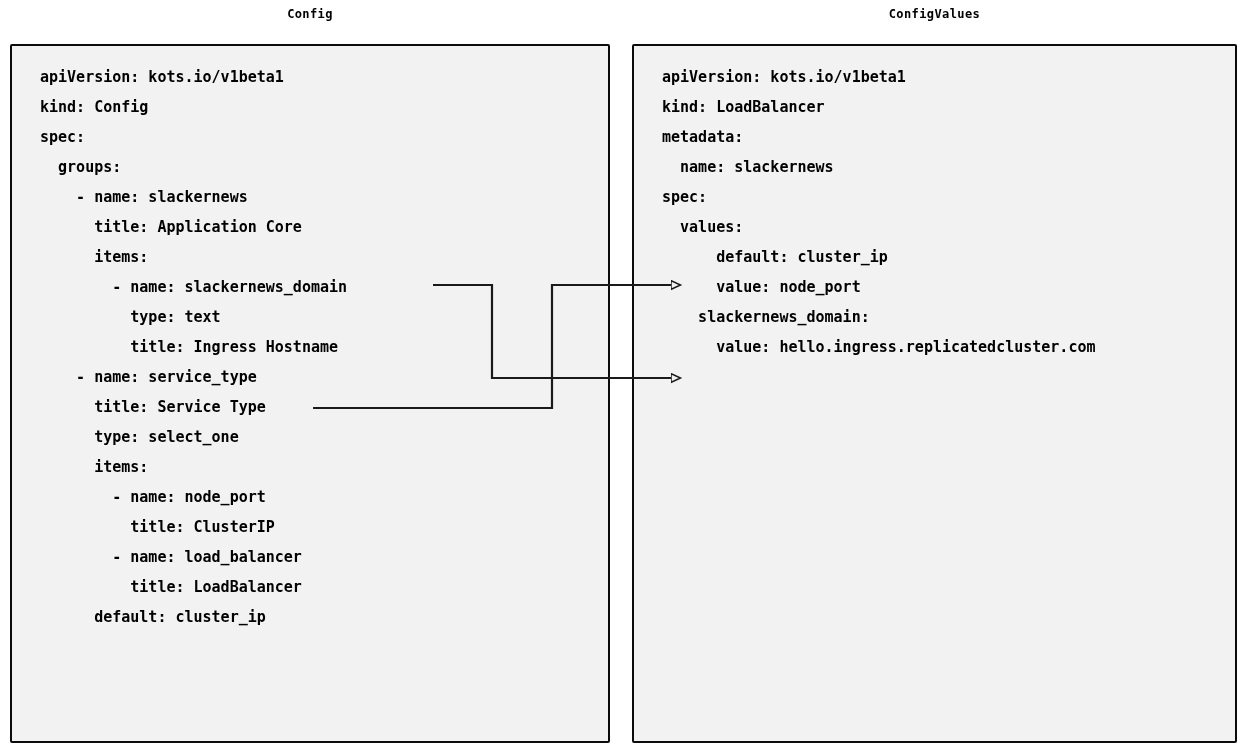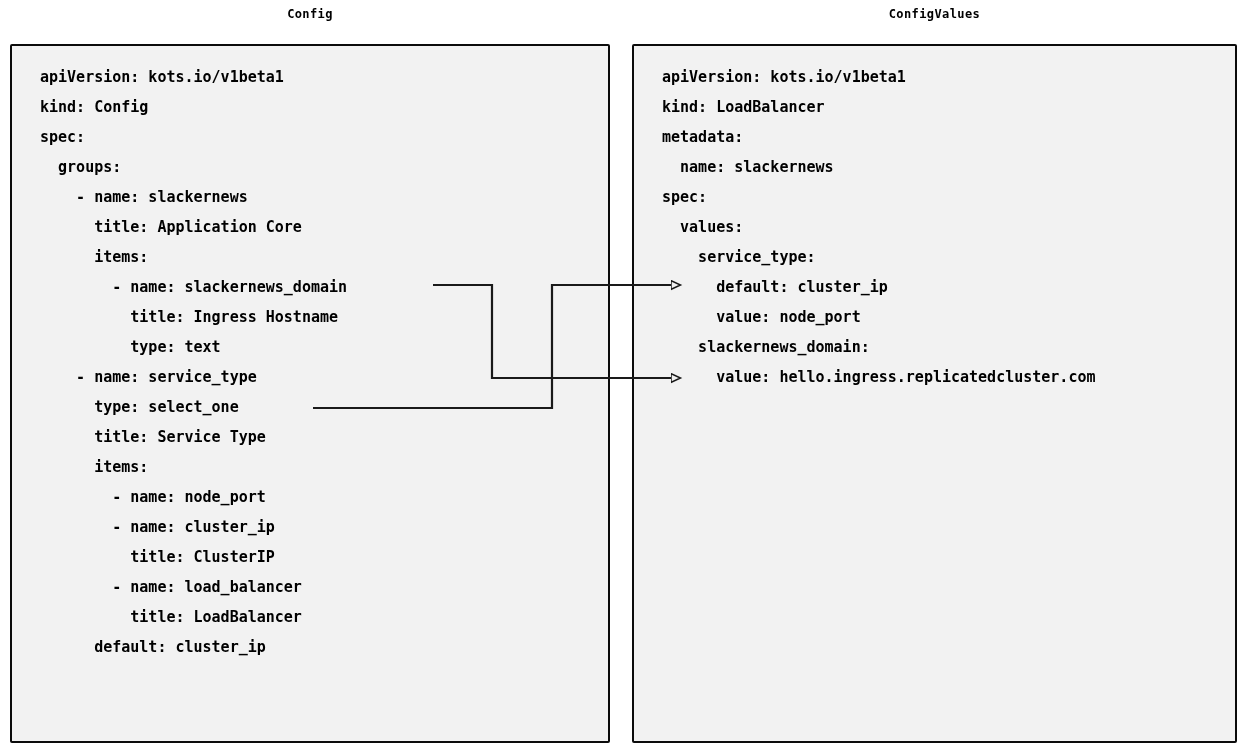--- a/index.html
+++ b/index.html
@@ -92,44 +92,42 @@
   <div class="panel" id="panel-config">
     <div class="yaml" id="yaml-config">
         <div class="yaml-line">apiVersion: kots.io/v1beta1</div>
         <div class="yaml-line">kind: Config</div>
         <div class="yaml-line">spec:</div>
         <div class="yaml-line">  groups:</div>
         <div class="yaml-line">    - name: slackernews</div>
         <div class="yaml-line">      title: Application Core</div>
         <div class="yaml-line">      items:</div>
         <div class="yaml-line">        - name: slackernews_domain</div>
+        <div class="yaml-line">          type: text</div>
         <div class="yaml-line">          title: Ingress Hostname</div>
-        <div class="yaml-line">          type: text</div>
         <div class="yaml-line">    - name: service_type</div>
+        <div class="yaml-line">      title: Service Type</div>
         <div class="yaml-line">      type: select_one</div>
-        <div class="yaml-line">      title: Service Type</div>
         <div class="yaml-line">      items:</div>
         <div class="yaml-line">        - name: node_port</div>
-        <div class="yaml-line">        - name: cluster_ip</div>
         <div class="yaml-line">          title: ClusterIP</div>
         <div class="yaml-line">        - name: load_balancer</div>
         <div class="yaml-line">          title: LoadBalancer</div>
         <div class="yaml-line">      default: cluster_ip</div>
       </div>
   </div>
 
   <div class="panel" id="panel-values">
     <div class="yaml" id="yaml-values">
         <div class="yaml-line">apiVersion: kots.io/v1beta1</div>
         <div class="yaml-line">kind: LoadBalancer</div>
         <div class="yaml-line">metadata:</div>
         <div class="yaml-line">  name: slackernews</div>
         <div class="yaml-line">spec:</div>
         <div class="yaml-line">  values:</div>
-        <div class="yaml-line">    service_type:</div>
         <div class="yaml-line">      default: cluster_ip</div>
         <div class="yaml-line">      value: node_port</div>
         <div class="yaml-line">    slackernews_domain:</div>
         <div class="yaml-line">      value: hello.ingress.replicatedcluster.com</div>
       </div>
   </div>
 
   <svg id="connectors" viewBox="0 0 1258 756">
     <defs>
       <marker id="openArrow" markerWidth="12" markerHeight="12" refX="1" refY="5" orient="auto" markerUnits="userSpaceOnUse">

